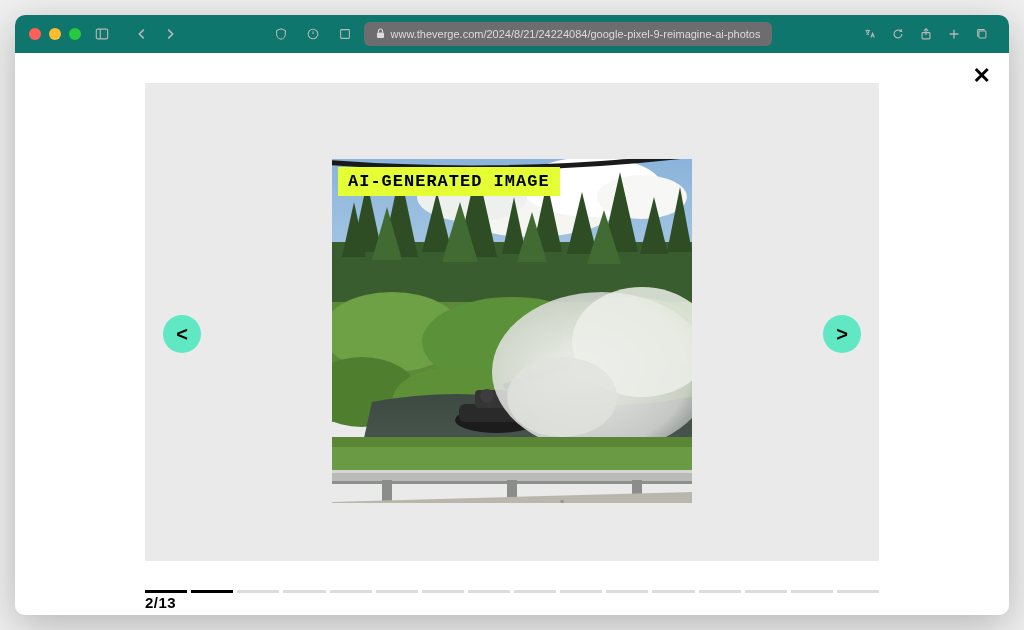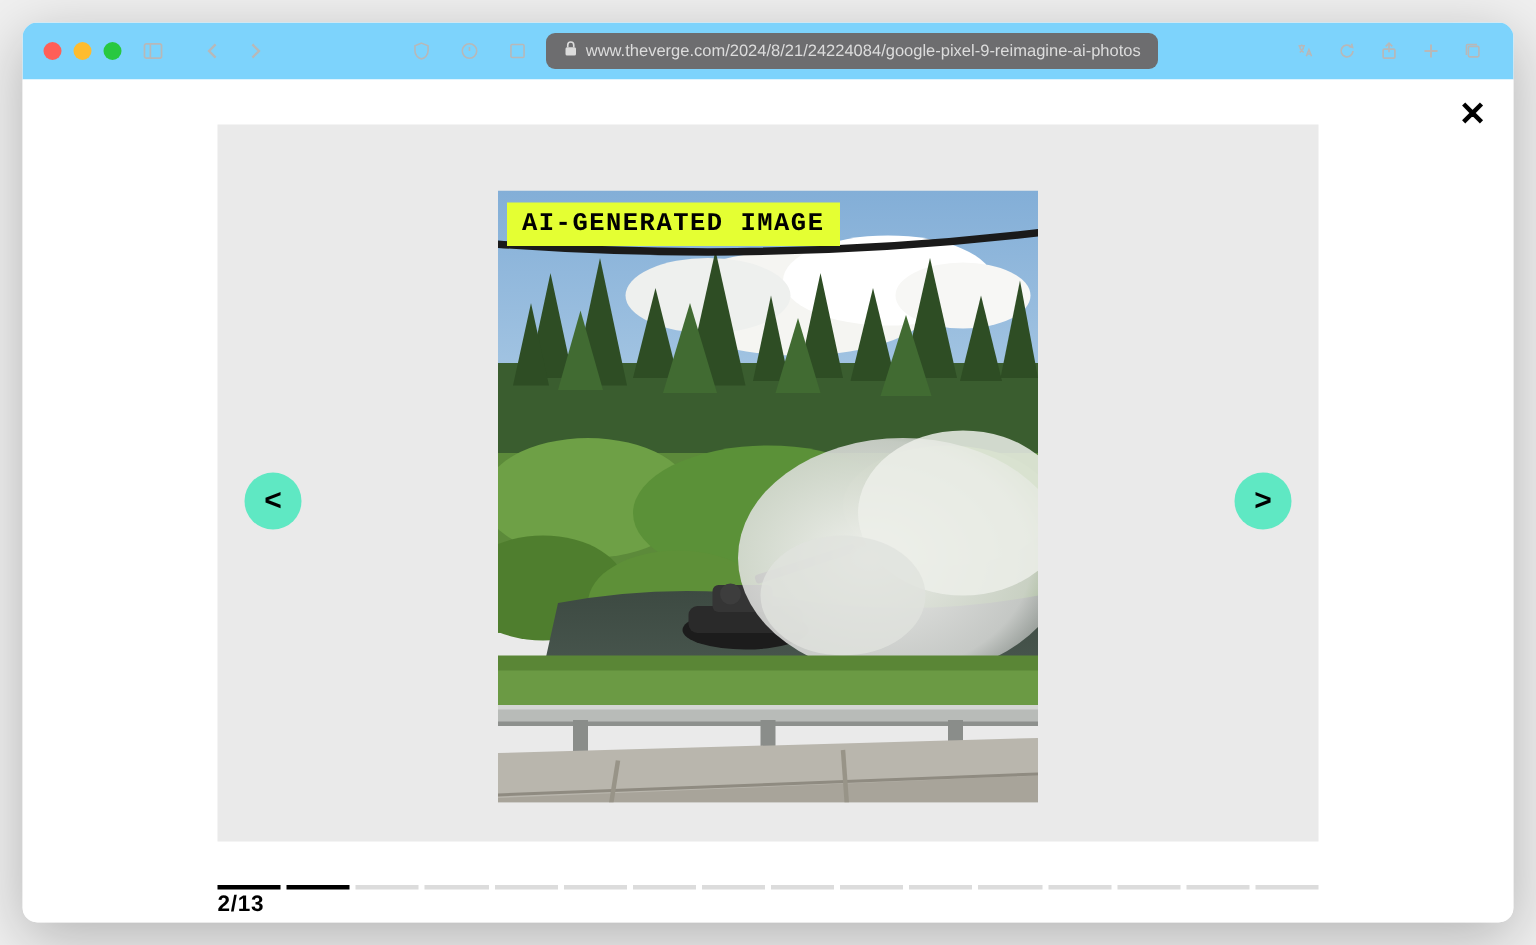--- a/index.html
+++ b/index.html
@@ -16,21 +16,21 @@
       height: 600px;
       background: #fff;
       border-radius: 10px;
       box-shadow: 0 10px 40px rgba(0,0,0,0.25);
       overflow: hidden;
       display: flex;
       flex-direction: column;
     }
     .browser-chrome {
       height: 38px;
-      background: #7dd3fc;
+      background: #0f766e;
       display: flex;
       align-items: center;
       padding: 0 14px;
       gap: 8px;
     }
     .traffic-lights {
       display: flex;
       gap: 8px;
       align-items: center;
     }
@@ -106,21 +106,21 @@
       right: 130px;
       height: 478px;
       background: #eaeaea;
       display: flex;
       align-items: center;
       justify-content: center;
     }
     .photo-wrap {
       position: relative;
       width: 360px;
-      height: 408px;
+      height: 344px;
       overflow: hidden;
       margin-top: 18px;
     }
     .ai-label {
       position: absolute;
       top: 8px;
       left: 6px;
       background: #e4ff33;
       color: #000;
       font-family: "Courier New", monospace;

